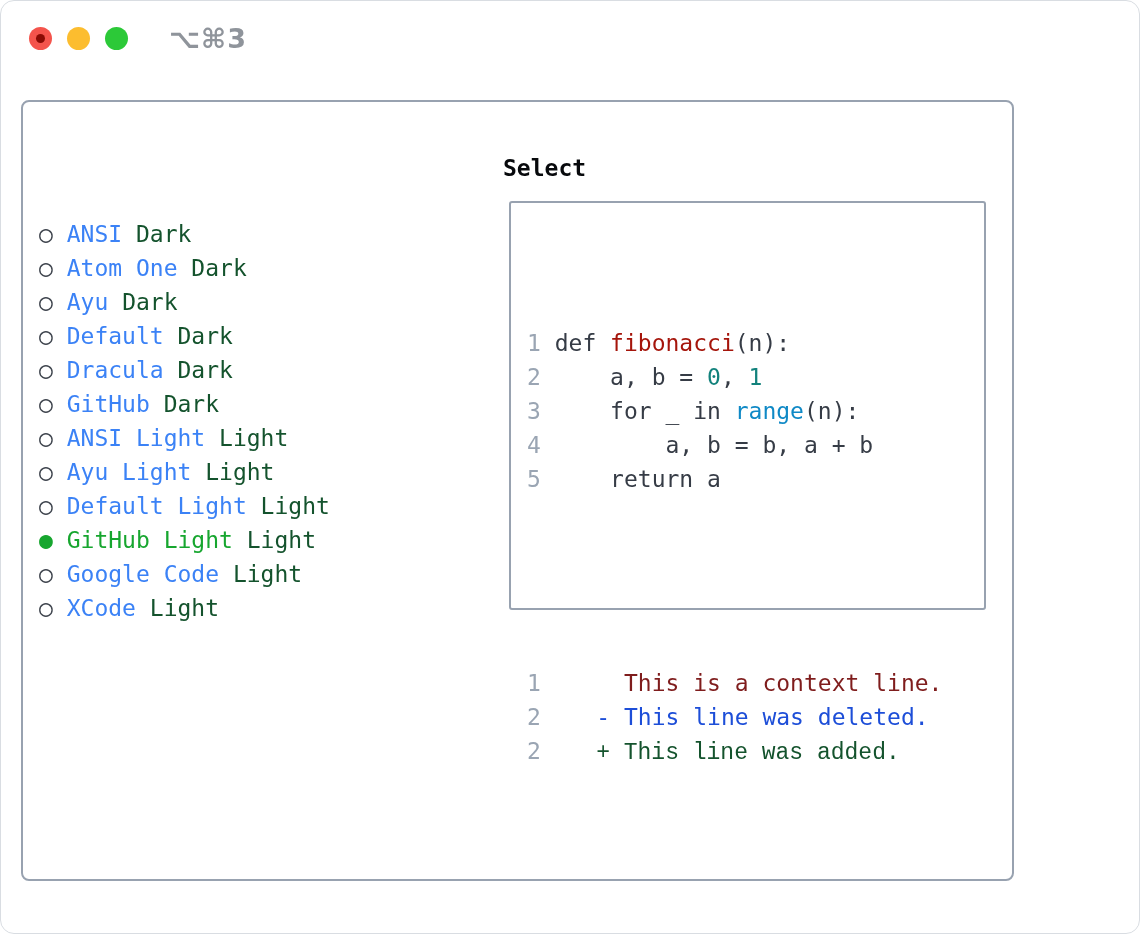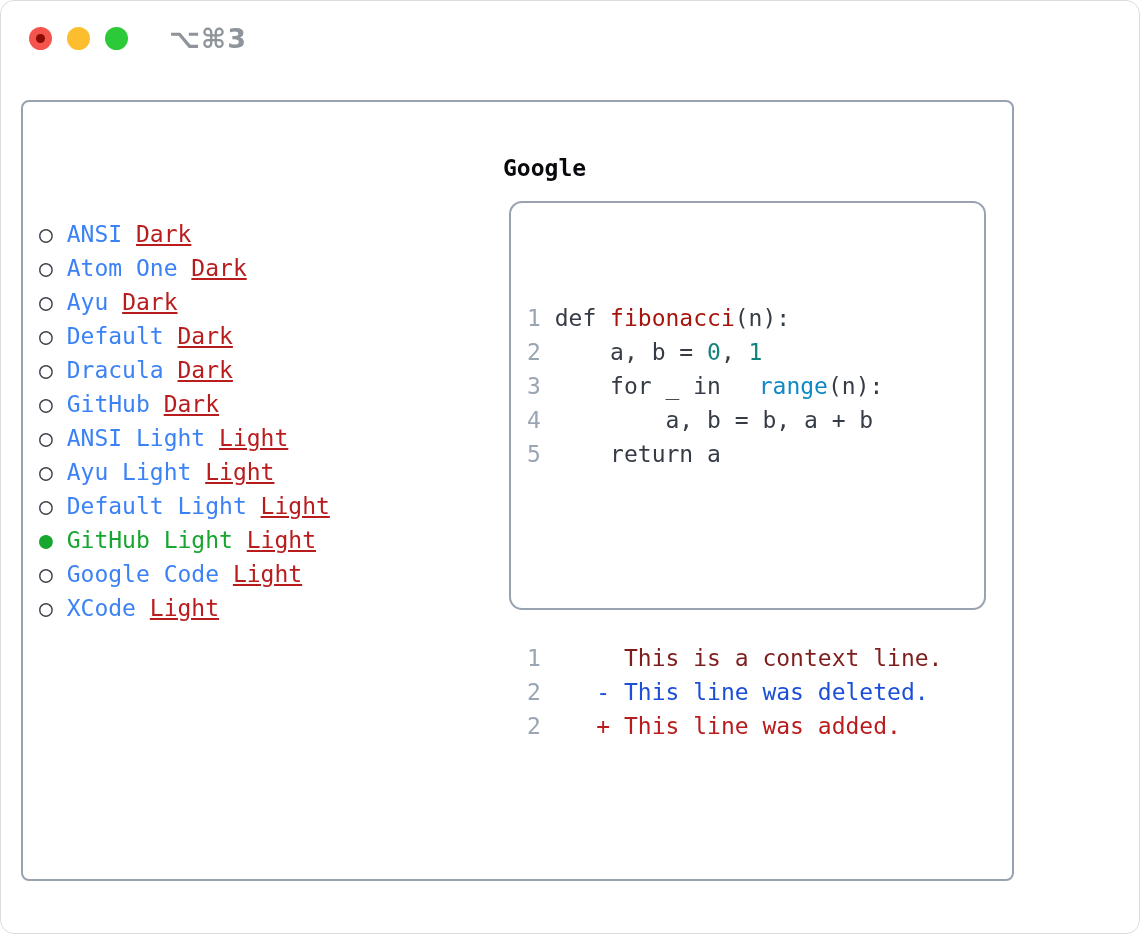--- a/index.html
+++ b/index.html
@@ -22,37 +22,37 @@
     border:2px solid #98a2b0;border-radius:8px;background:#ffffff;
     font-size:23px;line-height:34px;color:#363c46;
   }
   .left-col{position:absolute;left:16px;top:47px;white-space:pre;}
   .row{height:34px;}
   .blank{height:34px;}
   .prompt,.hdr{font-weight:bold;color:#07090c;}
   .hdr2{color:#101318;}
   .bullet{color:#40464f;}
   .opt-name{color:#3b82f6;}
-  .tag{color:#b91c1c;text-decoration:underline;}
+  .tag{color:#14532d;}
   .row.selected .bullet,.row.selected .opt-name{color:#17a62f;}
   
   .preview-title{position:absolute;left:480px;top:49px;font-weight:bold;color:#07090c;}
   .preview-box{
     position:absolute;left:486px;top:99px;width:477px;height:409px;box-sizing:border-box;
-    border:2px solid #98a2b0;border-radius:13px;background:#ffffff;
-    padding:30px 0 0 16px;white-space:pre;
+    border:2px solid #98a2b0;border-radius:3px;background:#ffffff;
+    padding:55px 0 0 16px;white-space:pre;
   }
   .ln{color:#9aa5b3;}
   .tok-code{color:#363c46;}
   .tok-function{color:#a5150b;}
   .tok-number{color:#12827c;}
-  .tok-builtin{color:#0f89c6;margin-left:24px;}
+  .tok-builtin{color:#0f89c6;}
   .tok-context{color:#7f1d1d;}
   .tok-deleted{color:#1d4ed8;}
-  .tok-added{color:#b91c1c;}
+  .tok-added{color:#14532d;font-family:Liberation Mono, monospace;}
 </style>
 </head>
 <body>
 
 <div class="window">
 
   <div class="titlebar">
     <button class="light light-red">
         <span class="record-dot"></span>
       </button>
@@ -64,21 +64,21 @@
   <div class="panel">
 
     <div class="left-col">
       <div id="theme-list"><div class="row"><span class="bullet">○</span><span> </span><span class="opt-name">ANSI</span><span> </span><span class="tag">Dark</span></div><div class="row"><span class="bullet">○</span><span> </span><span class="opt-name">Atom One</span><span> </span><span class="tag">Dark</span></div><div class="row"><span class="bullet">○</span><span> </span><span class="opt-name">Ayu</span><span> </span><span class="tag">Dark</span></div><div class="row"><span class="bullet">○</span><span> </span><span class="opt-name">Default</span><span> </span><span class="tag">Dark</span></div><div class="row"><span class="bullet">○</span><span> </span><span class="opt-name">Dracula</span><span> </span><span class="tag">Dark</span></div><div class="row"><span class="bullet">○</span><span> </span><span class="opt-name">GitHub</span><span> </span><span class="tag">Dark</span></div><div class="row"><span class="bullet">○</span><span> </span><span class="opt-name">ANSI Light</span><span> </span><span class="tag">Light</span></div><div class="row"><span class="bullet">○</span><span> </span><span class="opt-name">Ayu Light</span><span> </span><span class="tag">Light</span></div><div class="row"><span class="bullet">○</span><span> </span><span class="opt-name">Default Light</span><span> </span><span class="tag">Light</span></div><div class="row selected"><span class="bullet">●</span><span> </span><span class="opt-name">GitHub Light</span><span> </span><span class="tag">Light</span></div><div class="row"><span class="bullet">○</span><span> </span><span class="opt-name">Google Code</span><span> </span><span class="tag">Light</span></div><div class="row"><span class="bullet">○</span><span> </span><span class="opt-name">XCode</span><span> </span><span class="tag">Light</span></div></div>
       <div class="blank"></div>
       
       
       
     </div>
 
-    <div class="preview-title">Google</div>
+    <div class="preview-title">Select</div>
 
     <div class="preview-box">
       <div id="code-lines"><div class="row pline"><span class="ln">1</span><span> </span><span class="tok-code">def </span><span class="tok-function">fibonacci</span><span class="tok-code">(n):</span></div><div class="row pline"><span class="ln">2</span><span> </span><span class="tok-code">    a, b = </span><span class="tok-number">0</span><span class="tok-code">, </span><span class="tok-number">1</span></div><div class="row pline"><span class="ln">3</span><span> </span><span class="tok-code">    for _ in </span><span class="tok-builtin">range</span><span class="tok-code">(n):</span></div><div class="row pline"><span class="ln">4</span><span> </span><span class="tok-code">        a, b = b, a + b</span></div><div class="row pline"><span class="ln">5</span><span> </span><span class="tok-code">    return a</span></div></div>
       <div class="blank"></div>
       <div id="diff-lines"><div class="row pline"><span class="ln">1</span><span> </span><span class="tok-context">     This is a context line.</span></div><div class="row pline"><span class="ln">2</span><span> </span><span class="tok-deleted">   - This line was deleted.</span></div><div class="row pline"><span class="ln">2</span><span> </span><span class="tok-added">   + This line was added.</span></div></div>
     </div>
 
   </div>
 </div>
 

